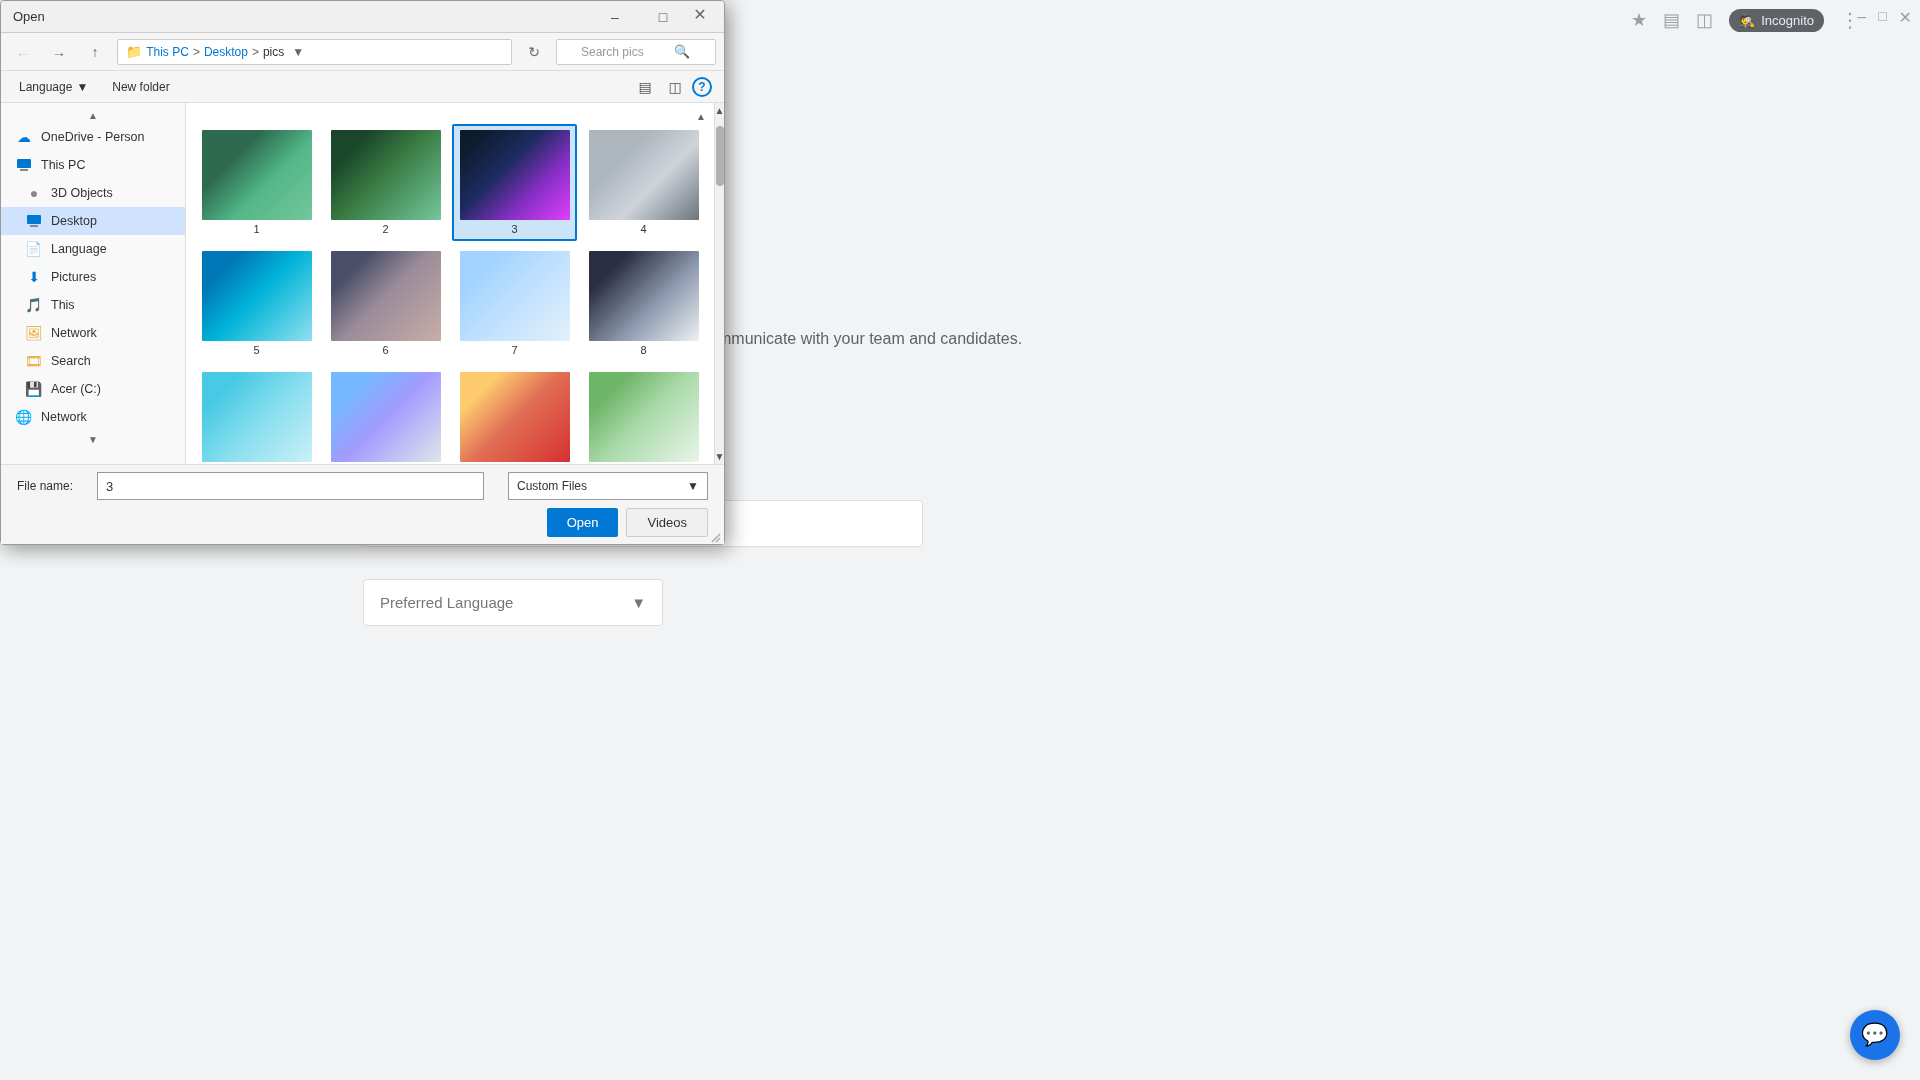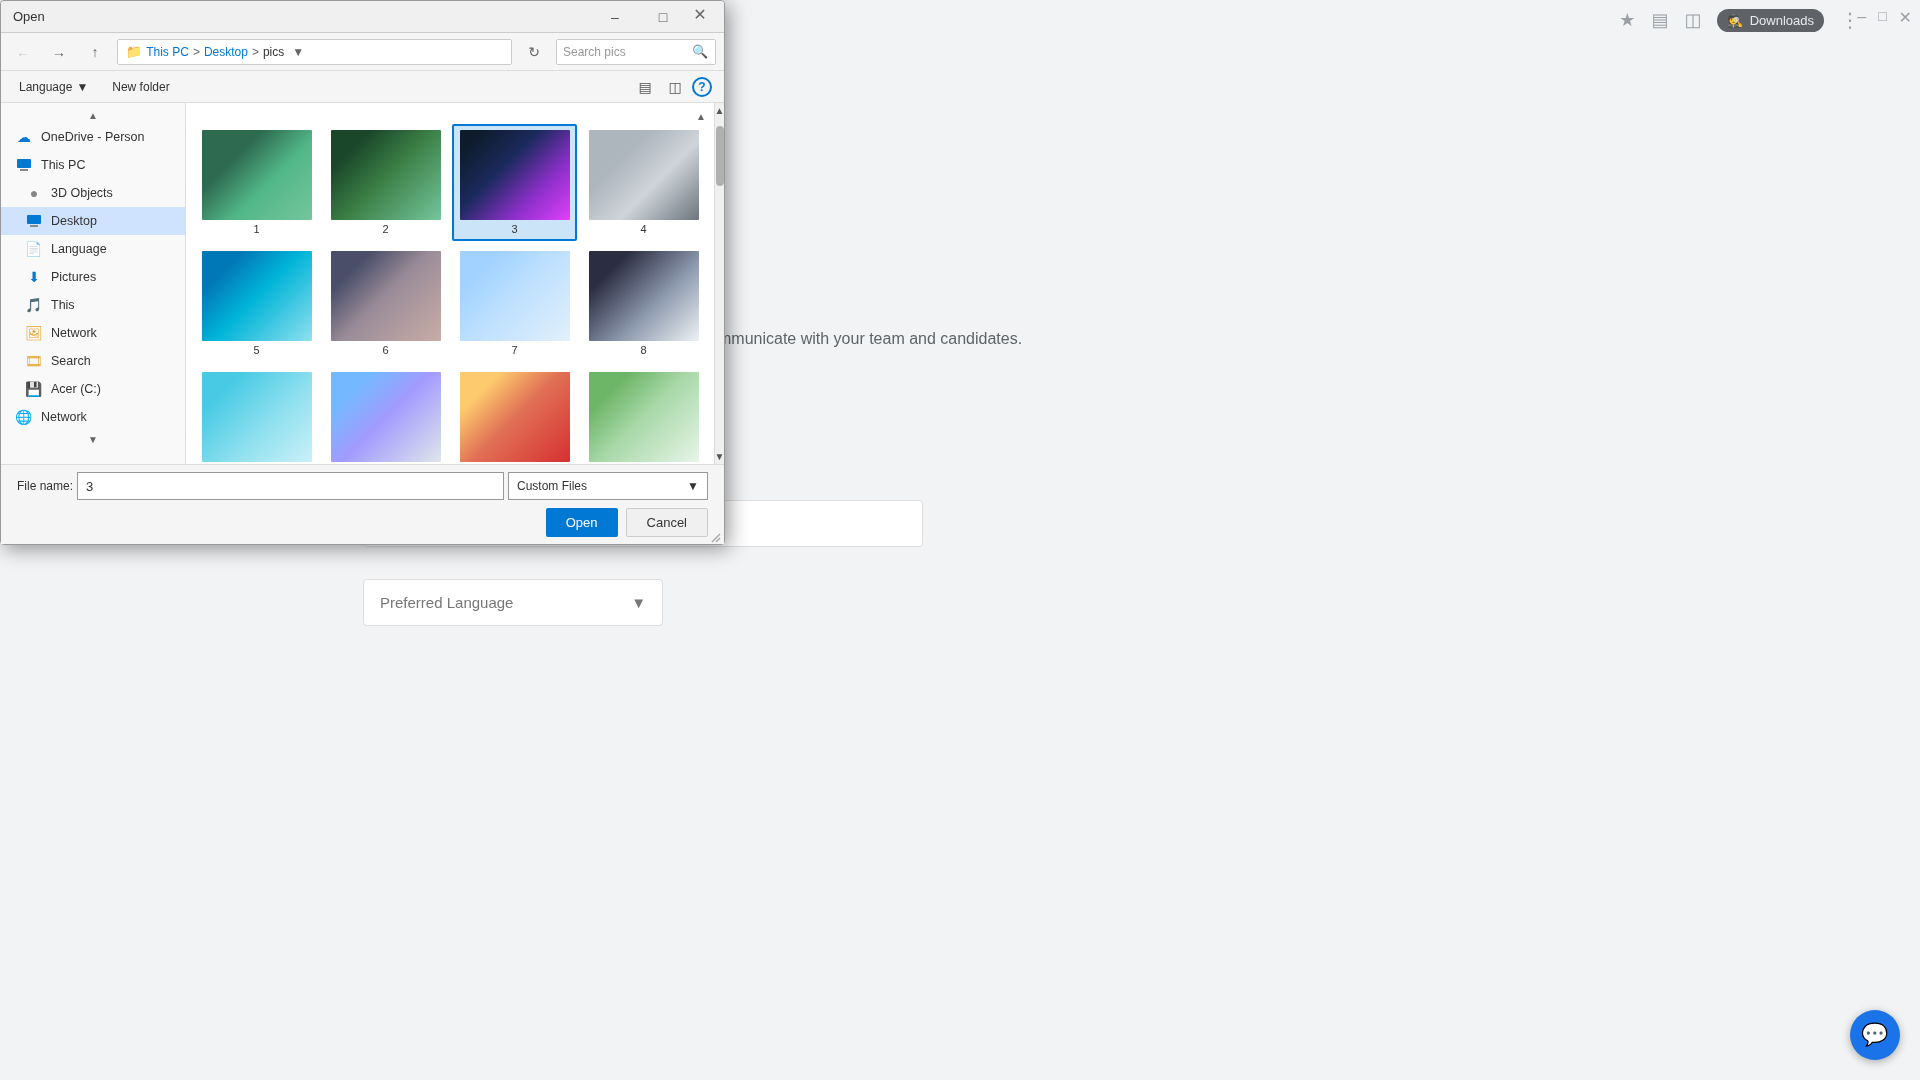--- a/index.html
+++ b/index.html
@@ -100,21 +100,21 @@
     .breadcrumb-sep { color: #666; }
 
     .search-bar {
       width: 160px;
       height: 26px;
       border: 1px solid #ccc;
       background: #fff;
       border-radius: 2px;
       display: flex;
       align-items: center;
-      padding: 0 6px;
+      padding: 0 24px;
       gap: 4px;
       font-size: 12px;
       color: #999;
     }
 
     
     .dialog-nav-toolbar {
       height: 32px;
       background: #f5f5f5;
       border-bottom: 1px solid #ddd;
@@ -450,21 +450,21 @@
     .file-dialog-container {
       position: absolute;
       top: 0; left: 0;
       z-index: 20;
     }
 
     .dialog-footer-row {
       display: flex;
       align-items: center;
       width: 100%;
-      gap: 4px;
+      gap: 24px;
     }
   </style>
 </head>
 <body>
 
 <div class="chrome-bg"></div>
 
 <div class="main-communicate">mmunicate with your team and candidates.</div>
 
 <div class="main-form-area">
@@ -474,21 +474,21 @@
     <span>▼</span>
   </div>
 </div>
 
 <div class="chrome-top-right">
   <span style="color:#9aa0a6;font-size:18px;">★</span>
   <span style="color:#9aa0a6;font-size:18px;">▤</span>
   <span style="color:#9aa0a6;font-size:18px;">◫</span>
   <div class="incognito-badge">
     <span>🕵</span>
-    <span>Downloads</span>
+    <span>Incognito</span>
   </div>
   <span style="color:#9aa0a6;font-size:20px;">⋮</span>
 </div>
 
 <div style="position:absolute;top:8px;right:8px;display:flex;gap:12px;z-index:4;">
   <span style="color:#9aa0a6;font-size:16px;">–</span>
   <span style="color:#9aa0a6;font-size:14px;">□</span>
   <span style="color:#9aa0a6;font-size:16px;">✕</span>
 </div>
 
@@ -695,21 +695,21 @@
         <div class="dialog-footer-row">
           <span class="footer-label">File name:</span>
           <input class="footer-filename" type="text" value="3" style="">
           <div class="footer-filetype">
             <span>Custom Files</span>
             <span>▼</span>
           </div>
         </div>
         <div style="display:flex;justify-content:flex-end;gap:8px;">
           <button class="btn-open">Open</button>
-          <button class="btn-cancel">Cancel</button>
+          <button class="btn-cancel">Videos</button>
         </div>
       </div>
     </div>
 
   </div>
 </div>
 
 <div style="position:absolute;top:530px;left:710px;width:15px;height:15px;cursor:se-resize;z-index:21;">
   <svg width="12" height="12">
       <path d="M2,10 L10,2 M6,10 L10,6 M10,10 L10,10" stroke="#aaa" stroke-width="1.5"></path>

